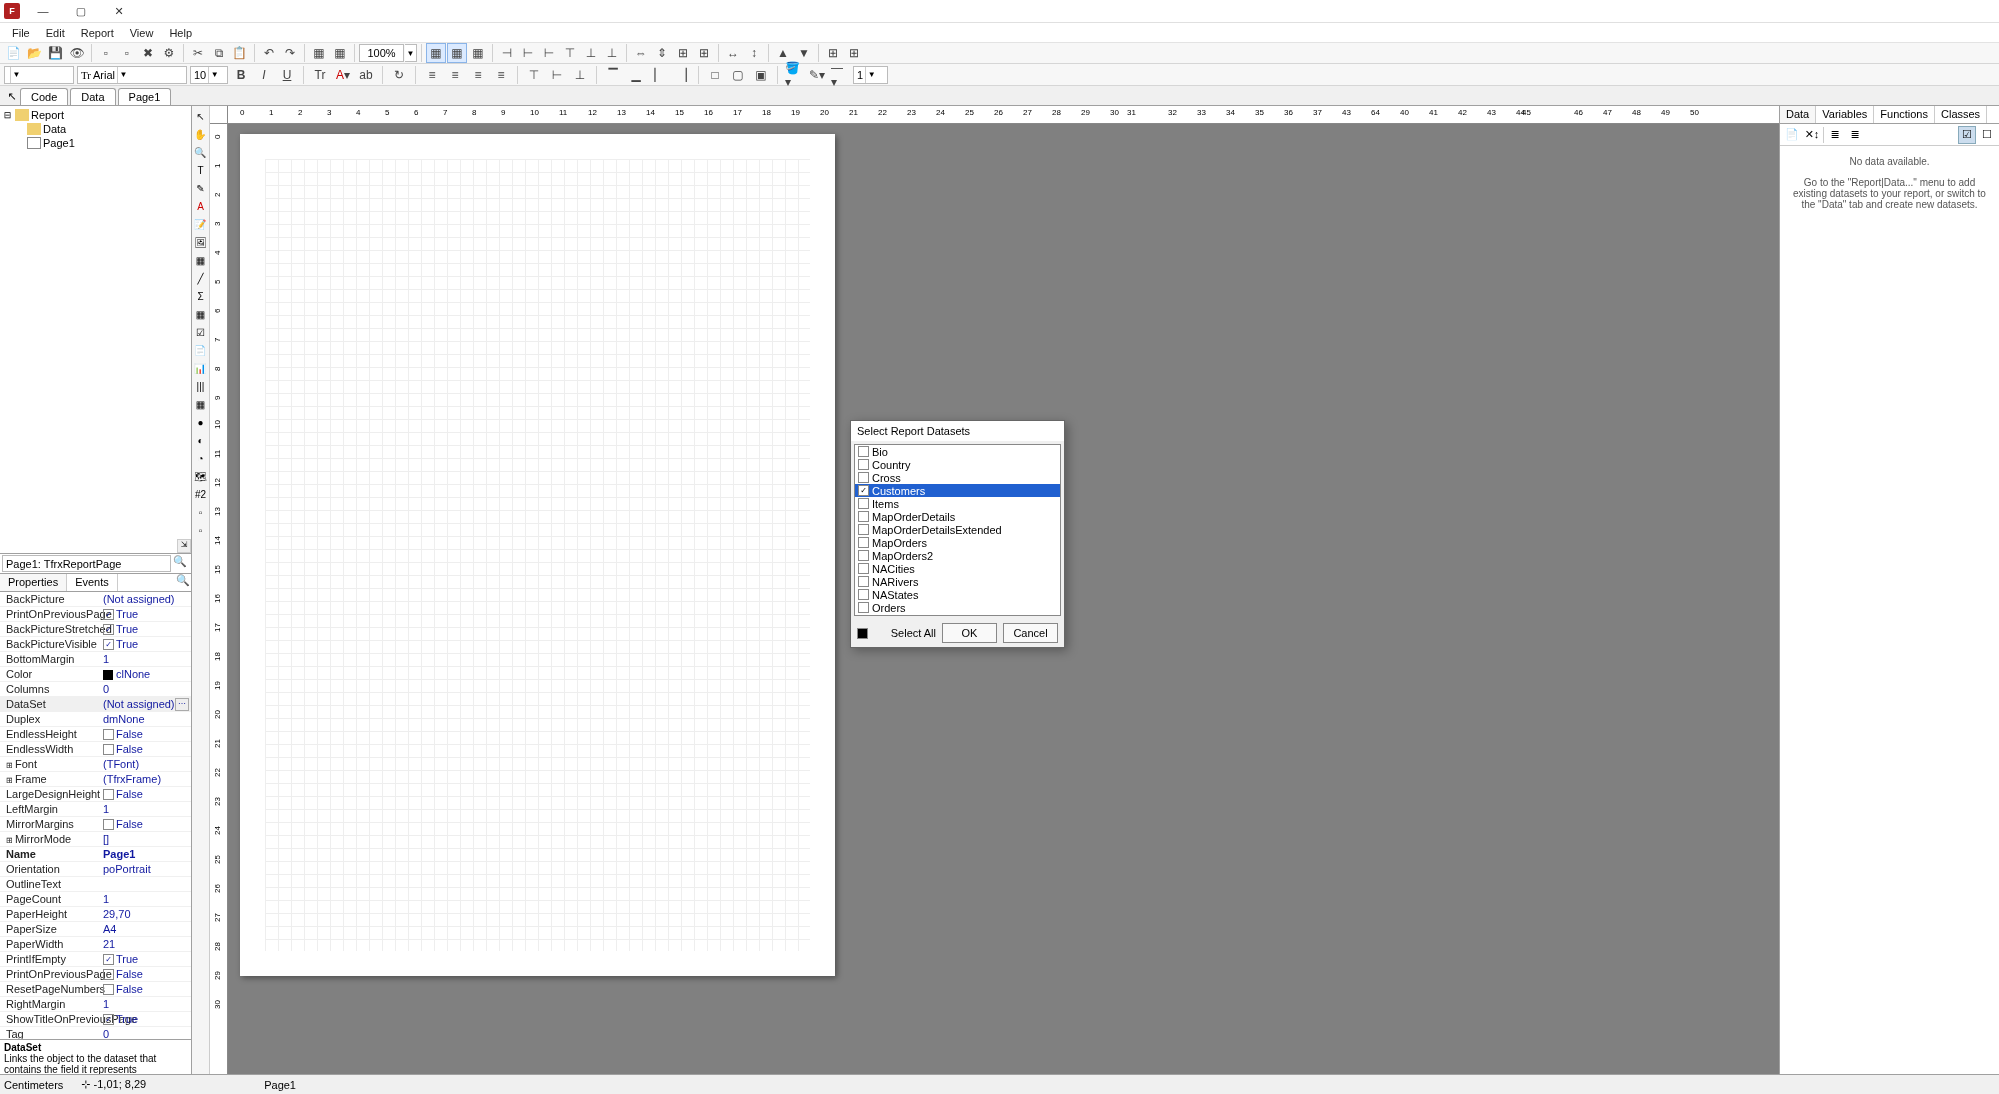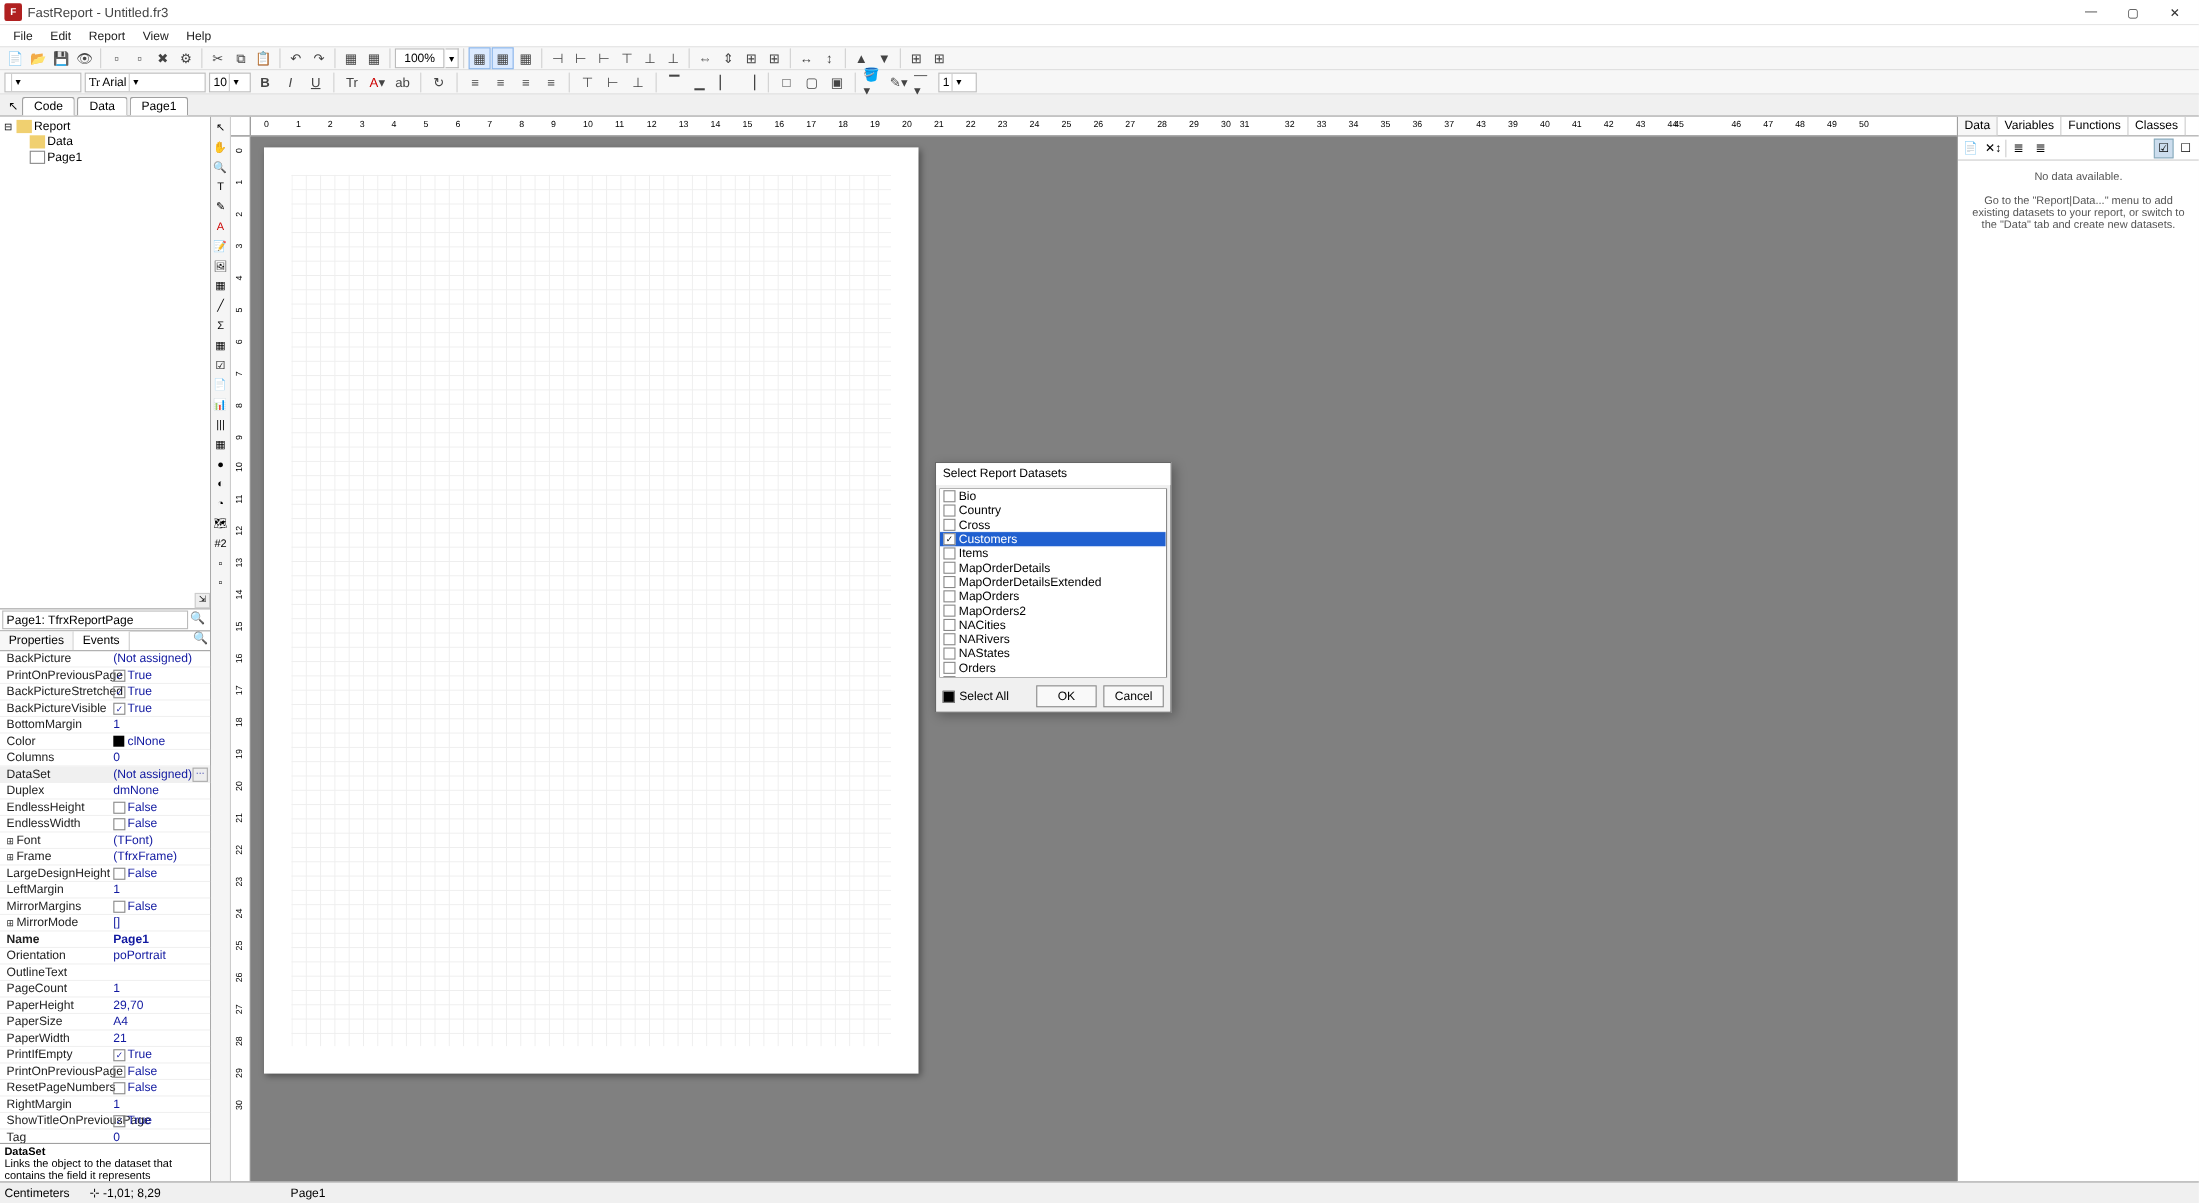--- a/index.html
+++ b/index.html
@@ -72,34 +72,31 @@
 .rmsg { flex: 1; padding: 10px 6px; font-size: 10px; text-align: center; color: #555; }
 .statusbar { height: 20px; border-top: 1px solid #a0a0a0; display: flex; align-items: center; padding: 0 4px; gap: 18px; font-size: 11px; background: #f0f0f0; }
 
 .dialog { position: absolute; left: 850px; top: 420px; width: 215px; background: #f0f0f0; border: 1px solid #666; box-shadow: 3px 3px 10px rgba(0,0,0,0.3); font-size: 11px; }
 .dlg-title { padding: 4px 6px; background: #fff; font-size: 11px; }
 .dlg-list { margin: 3px; background: #fff; border: 1px solid #888; height: 172px; overflow-y: scroll; }
 .dlg-item { display: flex; align-items: center; padding: 0 3px; height: 13px; }
 .dlg-item.sel { background: #2060d0; color: #fff; }
 .dlg-check { width: 11px; height: 11px; border: 1px solid #888; margin-right: 3px; font-size: 8px; text-align: center; line-height: 9px; background: #fff; color: #000; }
 .dlg-footer { display: flex; align-items: center; padding: 4px 6px; gap: 6px; }
-.dlg-selall { display: flex; align-items: center; flex: 1; }
+.dlg-selall { display: flex; align-items: center; flex: 1; justify-content: space-between; }
 .dlg-selall .cb3 { width: 11px; height: 11px; border: 1px solid #888; background: #000; margin-right: 4px; }
 .dlg-btn { width: 55px; height: 20px; border: 1px solid #888; background: #f9f9f9; font-size: 11px; text-align: center; line-height: 18px; }
 </style>
 </head>
 <body>
 
 <div class="window">
 
   <div class="titlebar">
     <div class="titlebar-icon">F</div>
-    <div class="titlebar-title">
-      <span>FastReport</span> - <span>Untitled.fr3</span>
-    </div>
     <div class="win-btns">
       <div class="win-btn">—</div>
       <div class="win-btn">▢</div>
       <div class="win-btn">✕</div>
     </div>
   </div>
 
   <div class="menubar">
     <div class="menubar-item">File</div>
     <div class="menubar-item">Edit</div>
@@ -476,21 +473,21 @@
             <div class="hruler-num" style="left: 853px;">29</div>
             <div class="hruler-num" style="left: 882px;">30</div>
             <div class="hruler-num" style="left: 899px;">31</div>
             <div class="hruler-num" style="left: 940px;">32</div>
             <div class="hruler-num" style="left: 969px;">33</div>
             <div class="hruler-num" style="left: 998px;">34</div>
             <div class="hruler-num" style="left: 1027px;">35</div>
             <div class="hruler-num" style="left: 1056px;">36</div>
             <div class="hruler-num" style="left: 1085px;">37</div>
             <div class="hruler-num" style="left: 1114px;">43</div>
-            <div class="hruler-num" style="left: 1143px;">39</div>
+            <div class="hruler-num" style="left: 1143px;">64</div>
             <div class="hruler-num" style="left: 1172px;">40</div>
             <div class="hruler-num" style="left: 1201px;">41</div>
             <div class="hruler-num" style="left: 1230px;">42</div>
             <div class="hruler-num" style="left: 1259px;">43</div>
             <div class="hruler-num" style="left: 1288px;">44</div>
             <div class="hruler-num" style="left: 1294px;">45</div>
             <div class="hruler-num" style="left: 1346px;">46</div>
             <div class="hruler-num" style="left: 1375px;">47</div>
             <div class="hruler-num" style="left: 1404px;">48</div>
             <div class="hruler-num" style="left: 1433px;">49</div>

